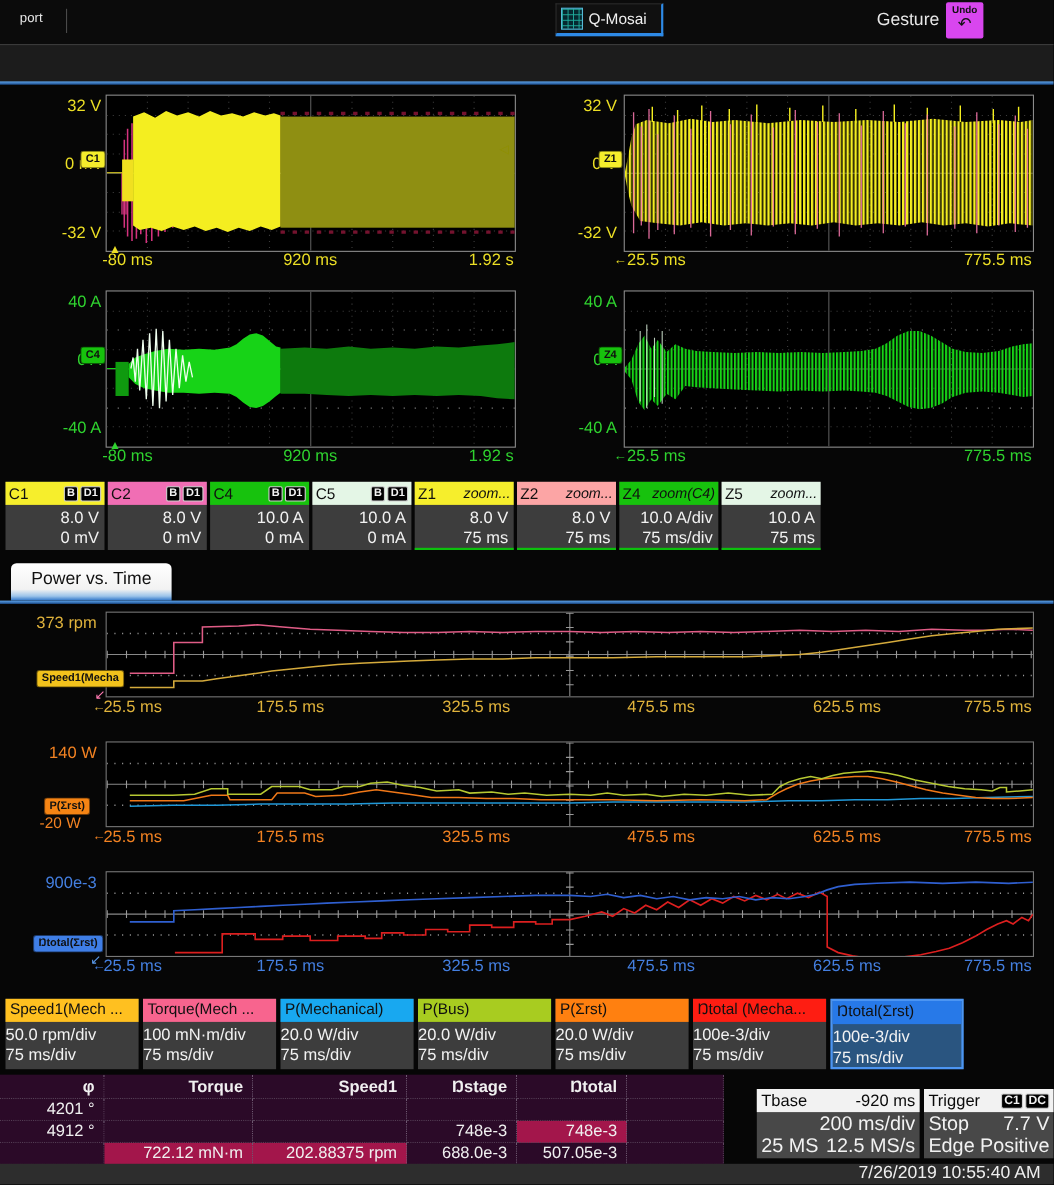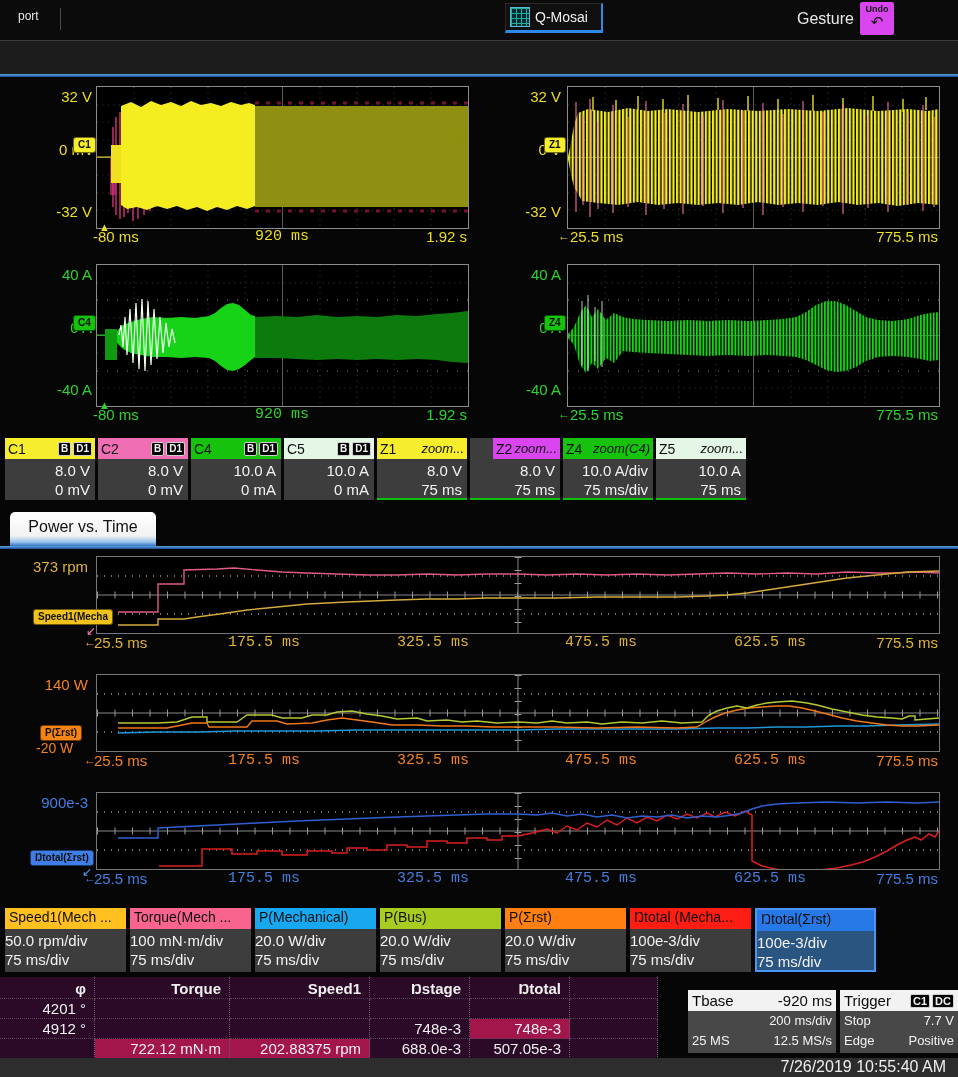--- a/index.html
+++ b/index.html
@@ -19,21 +19,21 @@
   
   #tabbar1{position:absolute;left:0;top:40px;width:958px;height:35px;background:#1c1c1c;border-top:1px solid #3a3a3a;}
   #tab-drive{position:absolute;left:8px;top:44px;width:134px;height:31px;border-radius:5px 5px 0 0;background:linear-gradient(180deg,#484848 0%,#262626 55%,#11406e 82%,#2e74c8 100%);color:#e0e0e0;font-size:15px;text-align:center;line-height:29px;}
   .blueline{position:absolute;left:0;width:958px;height:3px;background:linear-gradient(180deg,#5da2e8,#1c4e8e);}
   #tab-power{position:absolute;left:10px;top:512px;width:146px;height:34px;border-radius:5px 5px 0 0;background:linear-gradient(180deg,#ffffff 0%,#f2f2f2 70%,#9cc4ea 88%,#2e74c8 100%);color:#111;font-size:16px;text-align:center;line-height:30px;box-shadow:2px 2px 3px rgba(0,0,0,.6);}
   
   .grid{position:absolute;background:#000;border:1px solid #8c8c8c;}
   .grid svg{display:block;}
   .ylab{position:absolute;width:72px;text-align:right;font-size:15px;}
   .xlab{position:absolute;font-size:15px;white-space:nowrap;}
-  .w80c{width:80px;text-align:center;font-family:Liberation Mono, monospace;}
+  .w80c{width:80px;text-align:center;}
   .w80r{width:80px;text-align:right;}
   .c-yel{color:#ecdf25;}
   .c-grn{color:#2fd32f;}
   .c-amb{color:#e0b33c;}
   .c-org{color:#f28222;}
   .c-blu{color:#447fe0;}
   .tag{position:absolute;font-size:10px;font-weight:bold;color:#101010;padding:1px 4px;border-radius:3px;border:1px solid rgba(0,0,0,.55);z-index:5;line-height:12px;white-space:nowrap;}
   .marker{position:absolute;font-size:11px;line-height:11px;}
   
   #descrow1{position:absolute;left:5px;top:438px;display:flex;gap:3px;}
@@ -52,21 +52,21 @@
   .mbody{color:#f2f2f2;font-size:15px;text-align:left;padding:2px 5px 0 0;line-height:19px;}
   .mbox.selected{border:2px solid #4c95f2;background:#2a5580;}
   
   #mtable{position:absolute;left:0;top:977px;width:658px;background:#2b0a28;display:grid;grid-template-columns:95px 135px 140px 100px 100px 88px;grid-auto-rows:auto;}
   #mtable .cell{color:#f0f0f0;font-size:15px;text-align:right;padding:1px 8px 1px 0;border-right:1px dotted #6f5a72;border-bottom:1px dotted #584359;white-space:nowrap;overflow:hidden;}
   #mtable .hdr{font-weight:bold;padding-top:3px;}
   #mtable .hl{background:#a3164b;}
   
   .infobox{position:absolute;background:#484848;}
   .ibhead{background:#f2f2f2;color:#0a0a0a;height:21px;display:flex;align-items:center;justify-content:space-between;padding:0 4px;font-size:15px;}
-  .ibrow{display:flex;justify-content:space-between;color:#f2f2f2;font-size:13px;padding:0 4px;line-height:20px;}
+  .ibrow{display:flex;justify-content:space-between;color:#f2f2f2;font-size:18px;padding:0 4px;line-height:20px;}
   #bottomstrip{position:absolute;left:0;top:1058px;width:958px;height:19px;background:#2d2d2d;}
   #datetime{position:absolute;right:12px;top:1058px;color:#efefef;font-size:16px;}
   .arrow{position:absolute;font-size:12px;line-height:12px;}
 </style>
 </head>
 <body>
 
 <div id="app">
 
   <div id="topbar">
@@ -235,21 +235,21 @@
       <div class="chhead" style="background: rgb(246, 238, 44);">
           <span class="nm">Z1</span>
           <span class="sub">zoom...</span>
         </div>
       <div class="chbody">
           <div>8.0 V</div>
           <div>75 ms</div>
         </div>
     </div>
     <div class="chbox zline">
-      <div class="chhead" style="background: #d946ef; margin-left: 23px;">
+      <div class="chhead" style="background: #fca5a5;">
           <span class="nm">Z2</span>
           <span class="sub">zoom...</span>
         </div>
       <div class="chbody">
           <div>8.0 V</div>
           <div>75 ms</div>
         </div>
     </div>
     <div class="chbox zline">
       <div class="chhead" style="background: rgb(23, 194, 13);">

